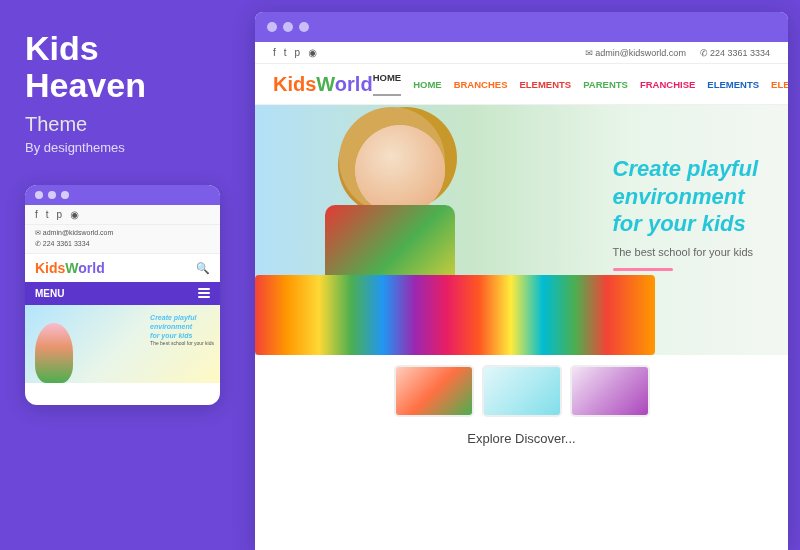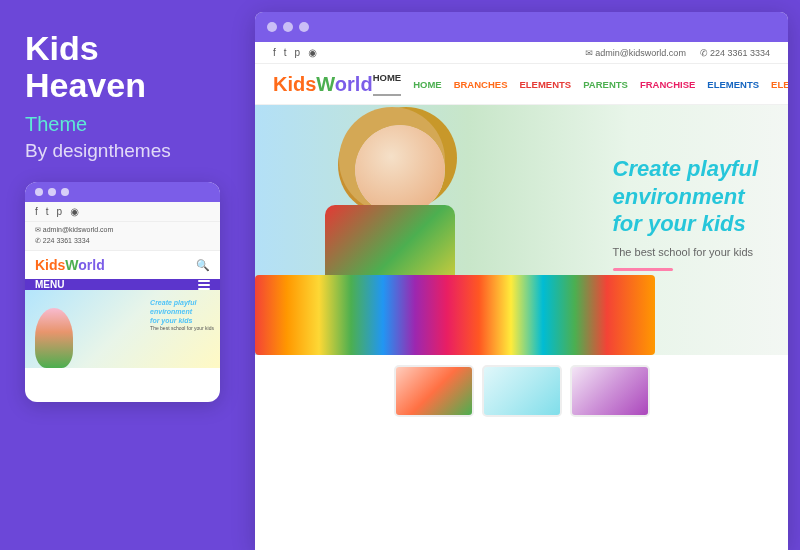--- a/index.html
+++ b/index.html
@@ -25,28 +25,28 @@
     }
     .left-title {
       font-size: 34px;
       font-weight: 900;
       color: #fff;
       line-height: 1.1;
       margin-bottom: 8px;
     }
     .left-subtitle {
       font-size: 20px;
-      color: #5eead4;
+      color: #e5e5e5;
       font-weight: 400;
       margin-bottom: 4px;
     }
     .left-by {
-      font-size: 19px;
+      font-size: 13px;
       color: rgba(255,255,255,0.8);
-      margin-bottom: 20px;
+      margin-bottom: 30px;
     }
 
     
     .mobile-preview {
       background: #fff;
       border-radius: 12px;
       overflow: hidden;
       width: 195px;
       min-height: 220px;
       box-shadow: 0 4px 20px rgba(0,0,0,0.18);
@@ -94,24 +94,24 @@
     .mobile-logo {
       font-size: 14px;
       font-weight: 900;
     }
     .mobile-logo span.kids { color: #ff6b1a; }
     .mobile-logo span.world { color: #7b5de8; }
     .mobile-logo span.w { color: #4caf50; }
     .mobile-search-icon { font-size: 11px; color: #555; }
     .mobile-menu-bar {
       background: #5c35cc;
-      padding: 0 10px;
+      padding: 6px 10px;
       display: flex;
       justify-content: space-between;
-      align-items: center;
+      align-items: flex-start;
     }
     .mobile-menu-label {
       font-size: 10px;
       color: #fff;
       font-weight: bold;
     }
     .hamburger-icon {
       display: flex;
       flex-direction: column;
       gap: 2px;
@@ -440,14 +440,15 @@
         <div class="cta-line"></div>
       </div>
     </div>
 
     <div class="thumb-strip">
       <div class="thumb-item thumb-color-1"></div>
       <div class="thumb-item thumb-color-2"></div>
       <div class="thumb-item thumb-color-3"></div>
     </div>
 
+    <div class="site-section-title">Explore Discover...</div>
   </div>
 </div>
 
 </body></html>

